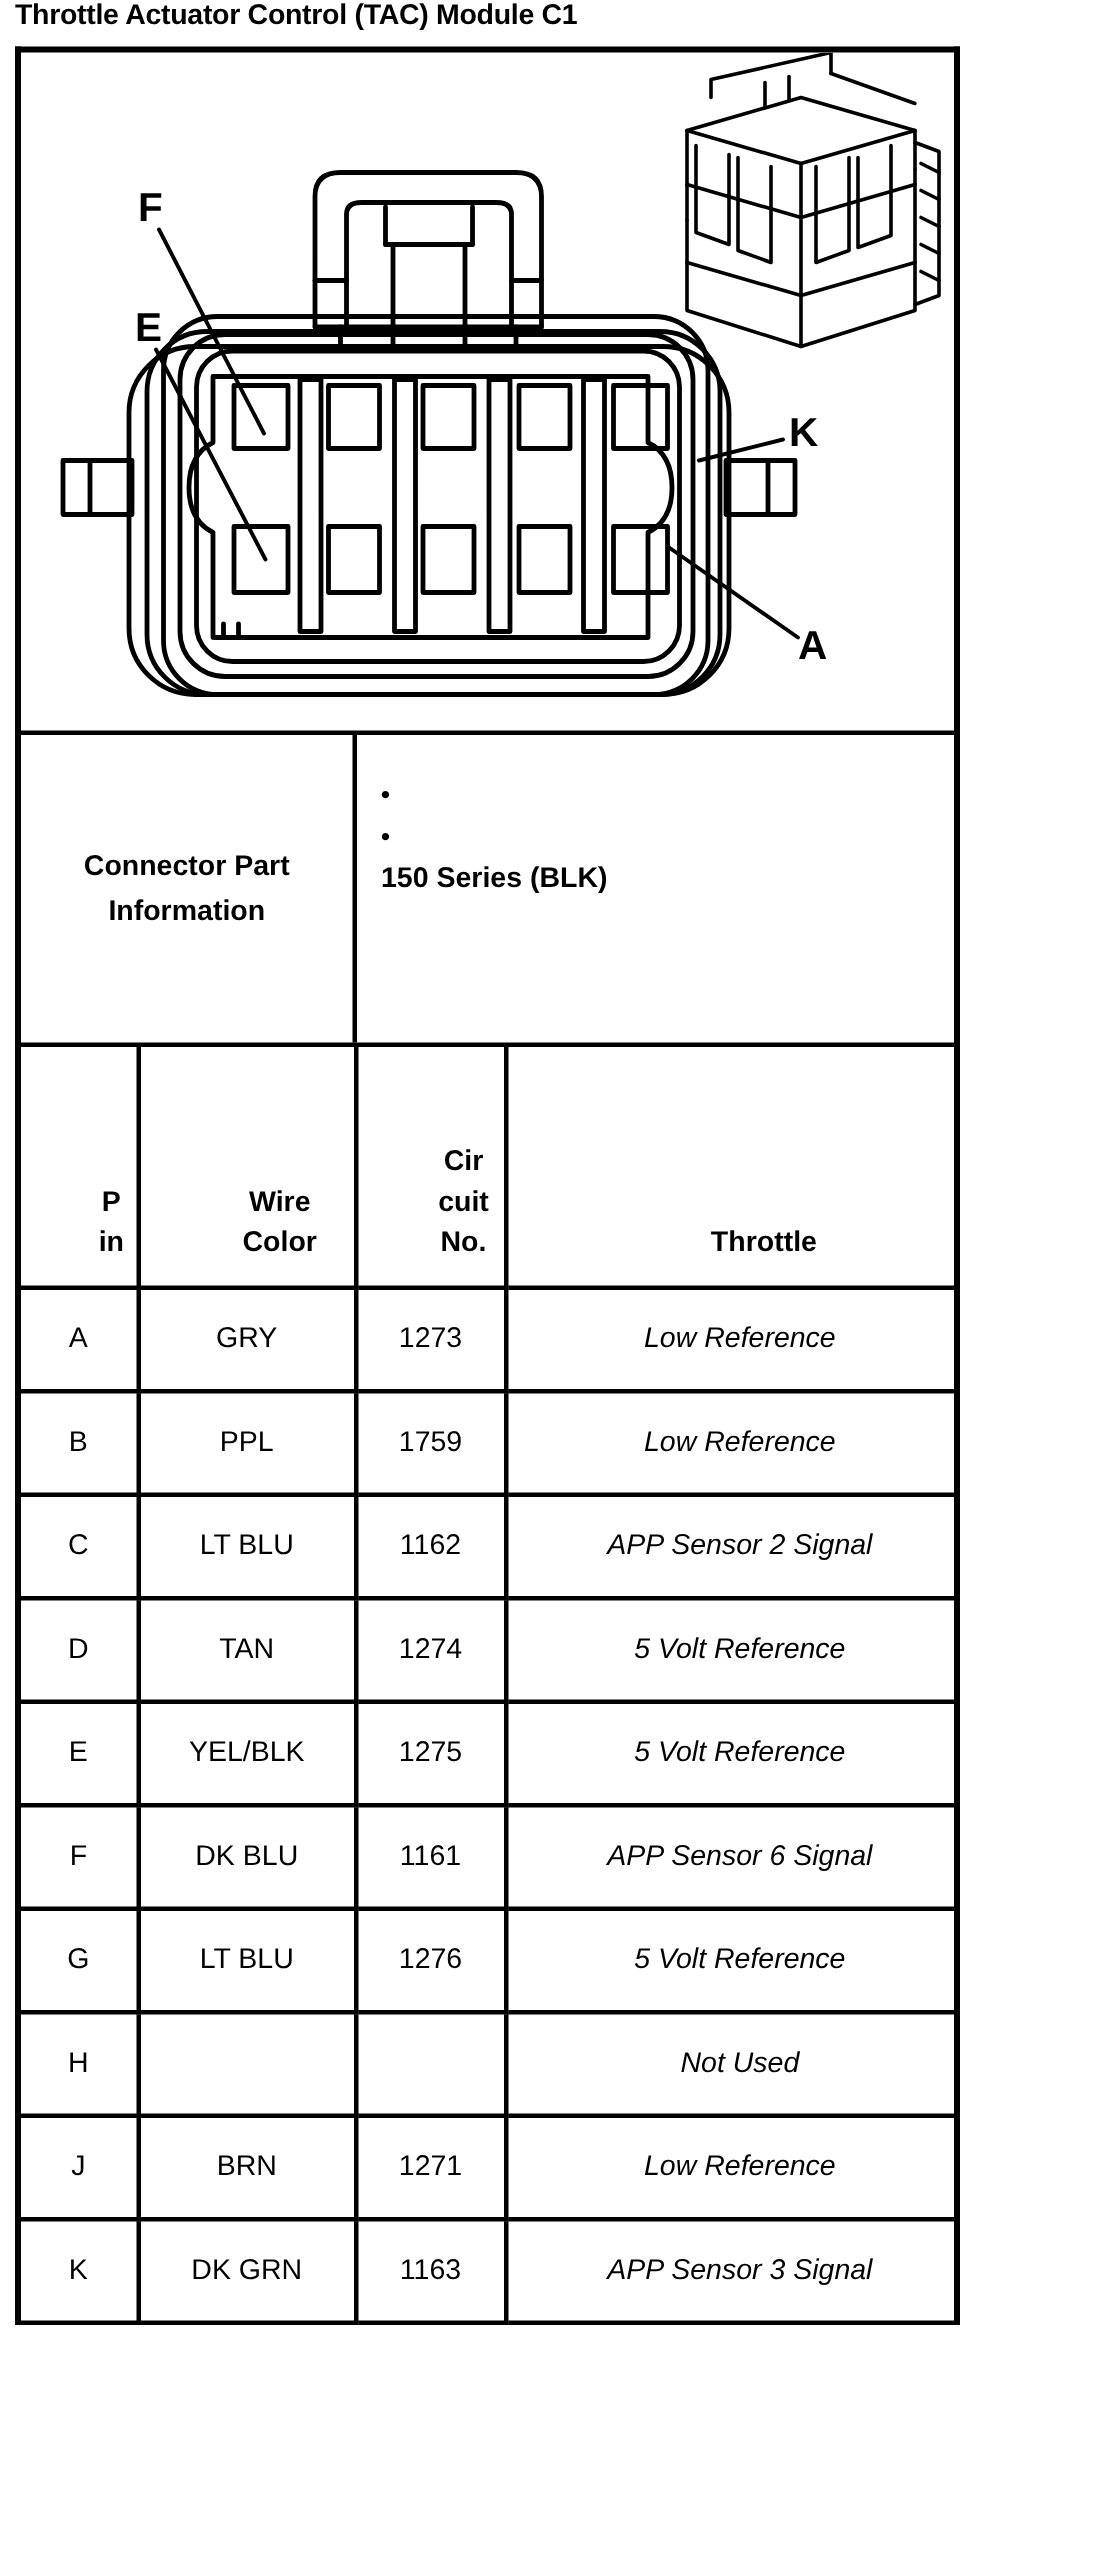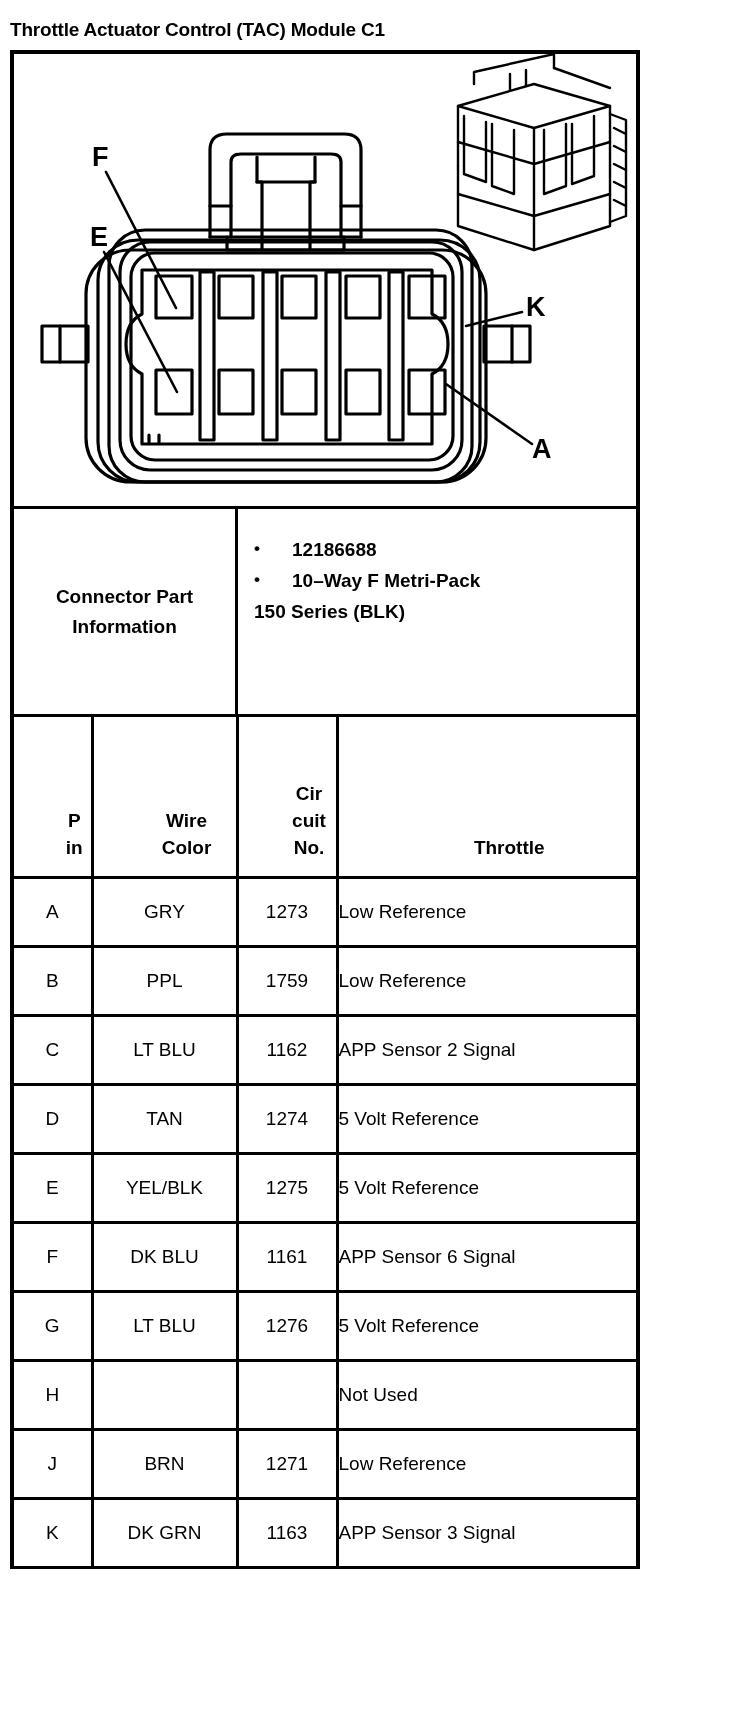--- a/index.html
+++ b/index.html
@@ -12,21 +12,20 @@
     height: 1710px;
     font-family: "Liberation Sans", sans-serif;
     color: #000000;
     overflow: hidden;
     position: relative;
   }
   .page {
     position: relative;
     width: 736px;
     height: 1422px;
-    margin-top: 19px;
   }
 
   
   .title {
     position: absolute;
     left: 10px;
     top: 0px;
     font-size: 19px;
     font-weight: bold;
     letter-spacing: -0.2px;
@@ -128,22 +127,23 @@
     vertical-align: bottom;
     text-align: center;
   }
   .pin-table tbody td {
     height: 69px;
     font-size: 19px;
     text-align: center;
     vertical-align: middle;
   }
   .pin-table tbody td.fn {
-    text-align: left;
-    padding-left: 0;
+    text-align: center;
+    padding-left: 12px;
+    font-style: italic;
   }
   .stack { display: block; }
 </style>
 </head>
 <body>
 
 <div class="page">
 
   <div class="title">Throttle Actuator Control (TAC) Module C1</div>
 
@@ -256,25 +256,23 @@
     <div class="cpi-row">
       <div class="cpi-label">
         <div>
           <span class="stack">Connector Part</span>
           <span class="stack">Information</span>
         </div>
       </div>
       <div class="cpi-body">
         <div class="bullet-line">
           <span class="bullet-dot">•</span>
-          <span class="bullet-text">12186688</span>
         </div>
         <div class="bullet-line">
           <span class="bullet-dot">•</span>
-          <span class="bullet-text">10–Way F Metri-Pack</span>
         </div>
         <div class="cont-line">150 Series (BLK)</div>
       </div>
     </div>
 
     <table class="pin-table">
       <colgroup>
         <col class="c-pin">
           <col class="c-color">
           <col class="c-circuit">

